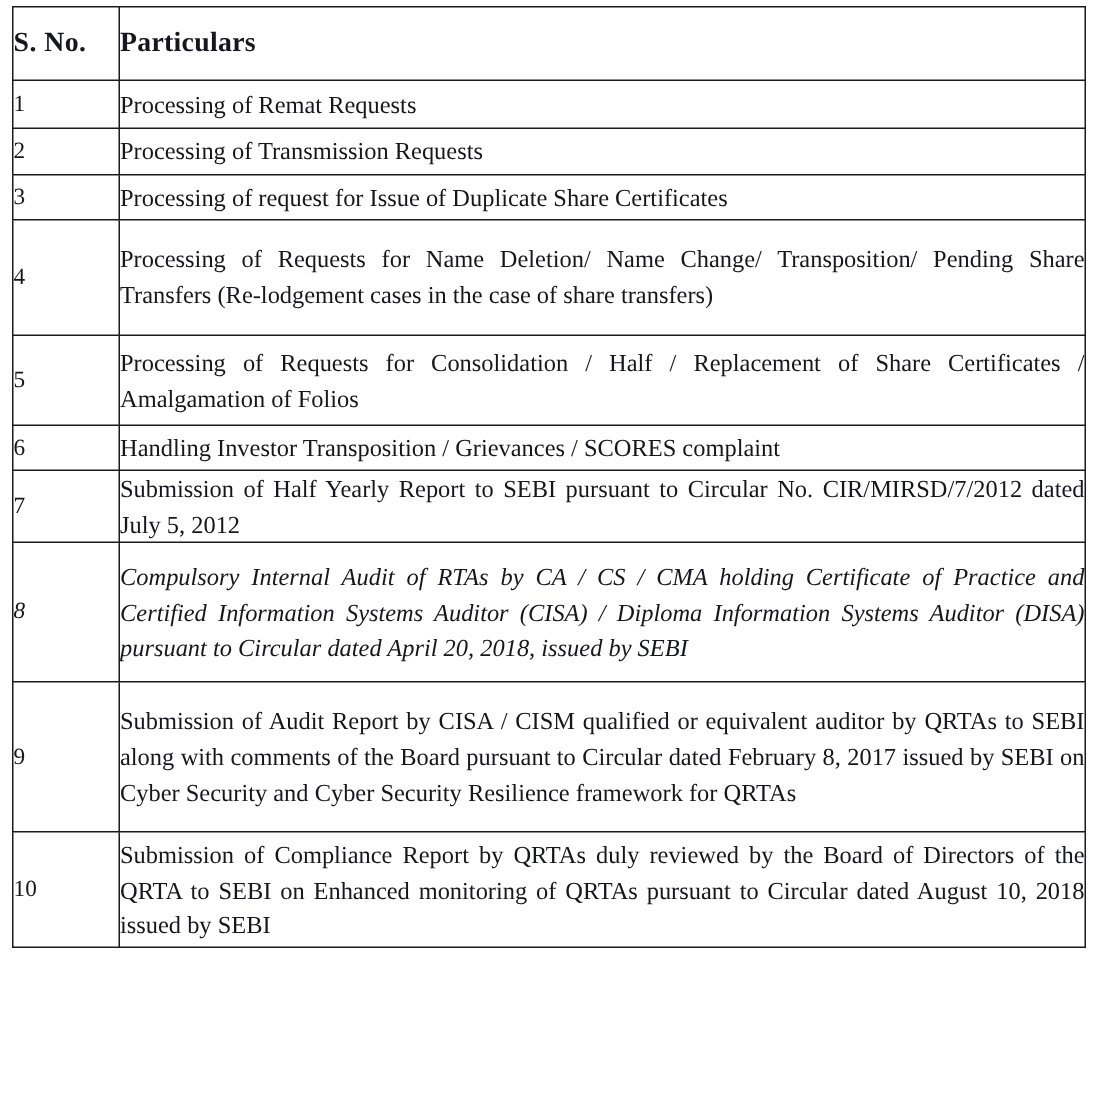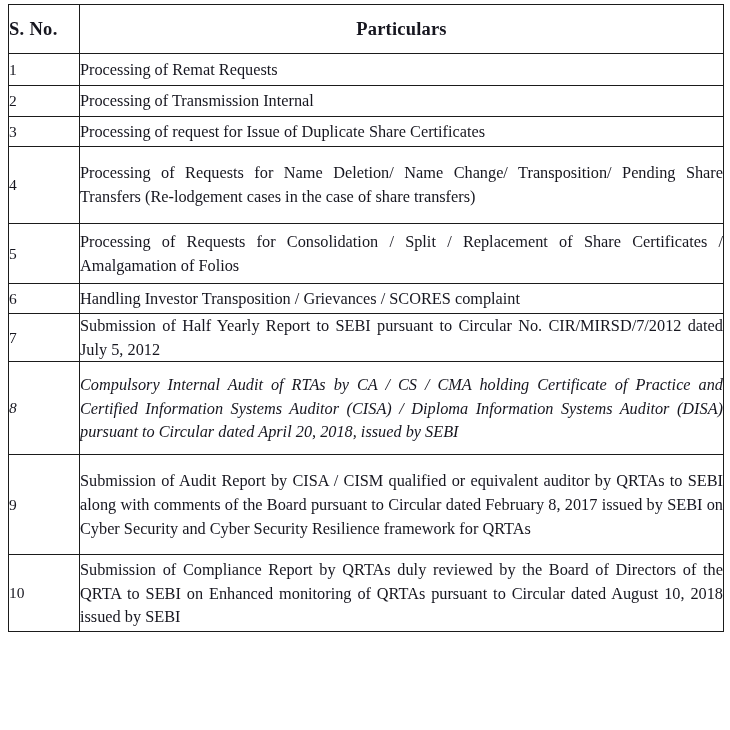--- a/index.html
+++ b/index.html
@@ -49,21 +49,21 @@
     font-size: 18.5px;
     text-align: left;
     padding: 4px 0 0 10px;
     vertical-align: top;
     height: 48px;
     letter-spacing: 0.3px;
   }
   .hdr-part {
     font-weight: bold;
     font-size: 18.5px;
-    text-align: center;
+    text-align: left;
     padding: 4px 0 0 0;
     vertical-align: top;
     height: 48px;
     letter-spacing: 0.2px;
   }
 
   
   .c-sno {
     font-size: 15.5px;
     text-align: left;
@@ -120,36 +120,36 @@
     </thead>
     <tbody>
 
       <tr class="r1">
         <td class="c-sno">1</td>
         <td class="c-part single">Processing of Remat Requests</td>
       </tr>
 
       <tr class="r2">
         <td class="c-sno">2</td>
-        <td class="c-part single">Processing of Transmission Internal</td>
+        <td class="c-part single">Processing of Transmission Requests</td>
       </tr>
 
       <tr class="r3">
         <td class="c-sno">3</td>
         <td class="c-part single">Processing of request for Issue of Duplicate Share  Certificates</td>
       </tr>
 
       <tr class="r4">
         <td class="c-sno">4</td>
         <td class="c-part">Processing of Requests  for Name Deletion/ Name Change/ Transposition/ Pending Share Transfers (Re-lodgement cases in the case of share transfers)</td>
       </tr>
 
       <tr class="r5">
         <td class="c-sno">5</td>
-        <td class="c-part">Processing of Requests for Consolidation / Split / Replacement of Share Certificates / Amalgamation of Folios</td>
+        <td class="c-part">Processing of Requests for Consolidation / Half / Replacement of Share Certificates / Amalgamation of Folios</td>
       </tr>
 
       <tr class="r6">
         <td class="c-sno">6</td>
         <td class="c-part single">Handling Investor Transposition / Grievances / SCORES complaint</td>
       </tr>
 
       <tr class="r7">
         <td class="c-sno">7</td>
         <td class="c-part">Submission of Half Yearly Report to SEBI pursuant to Circular No. CIR/MIRSD/7/2012 dated July 5, 2012</td>

